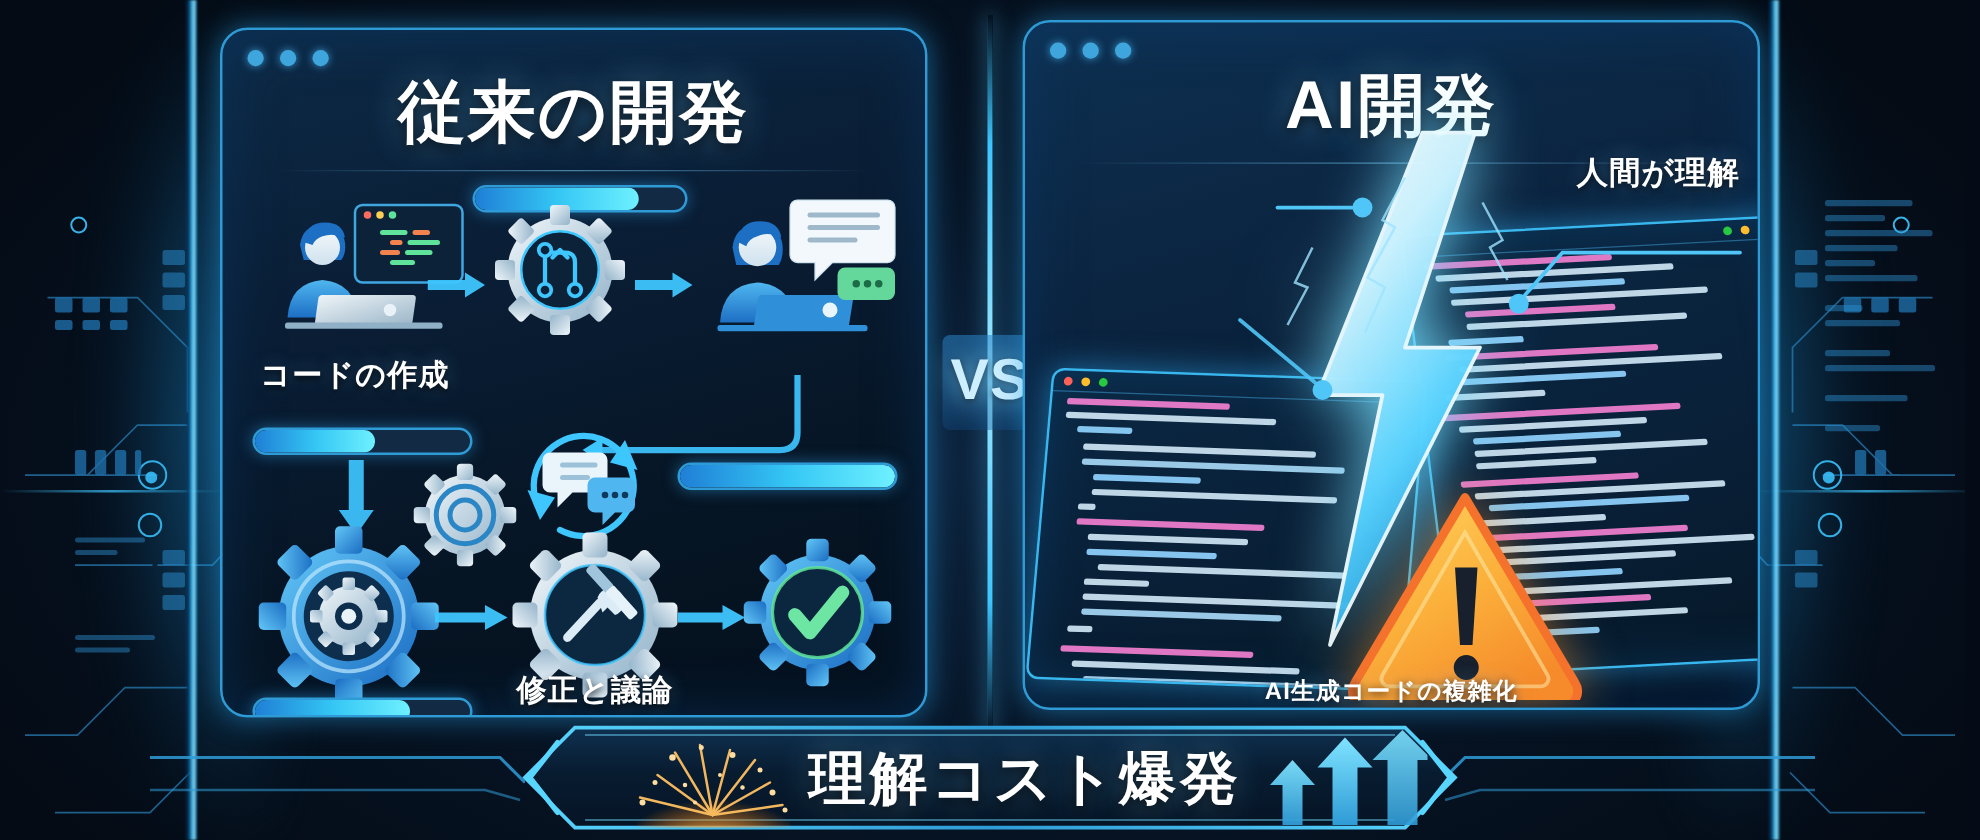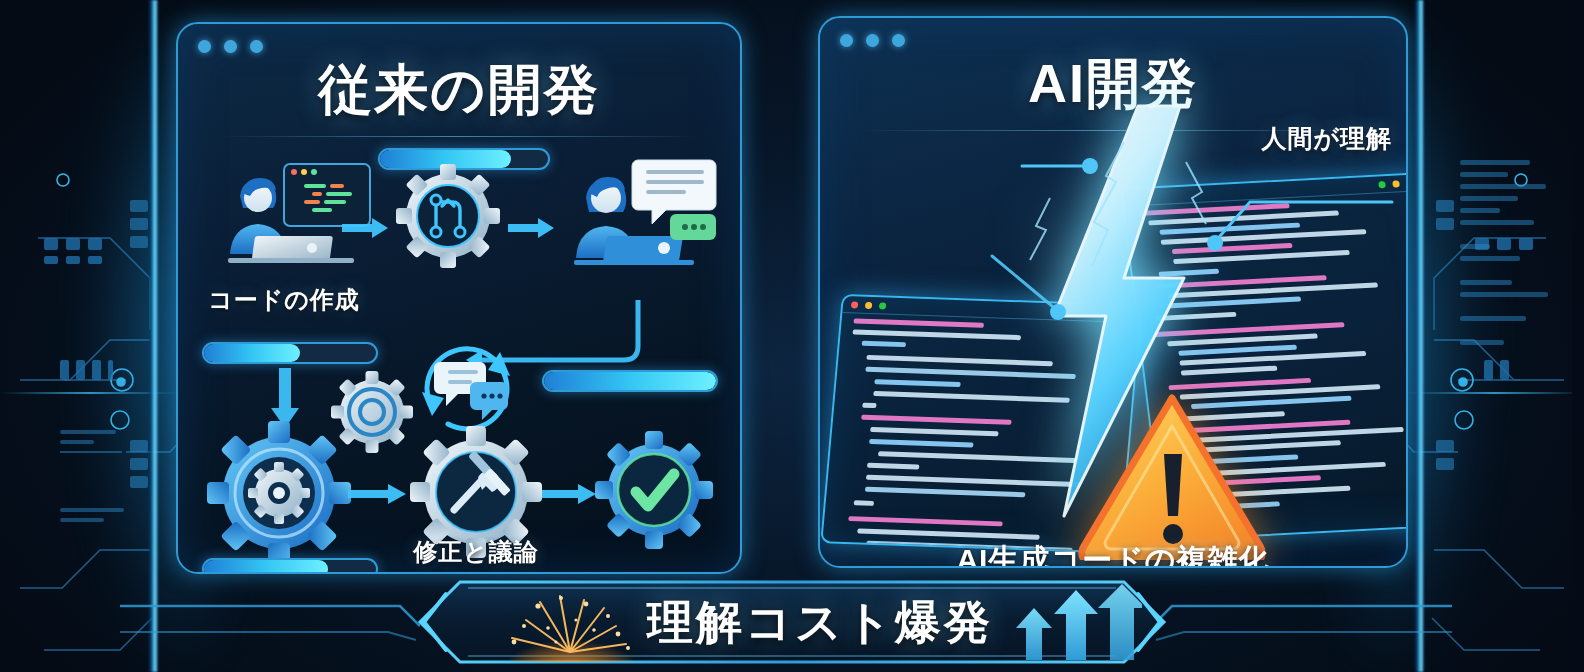--- a/index.html
+++ b/index.html
@@ -467,20 +467,25 @@
 
     <div class="pbar" style="left:24px; top:534px; width:176px;">
       <em style="width:72%"></em>
     </div>
 
     <div class="node" style="left:212px; top:512px; width:172px;">
       <div class="cap">修正と議論</div>
     </div>
   </section>
 
+  <div class="vs-wrap">
+    <div class="vs-line"></div>
+    <div class="vs-badge"></div>
+    <div class="vs-text">VS</div>
+  </div>
 
   <section class="panel panel-right">
     <div class="dots">
       <i></i>
       <i></i>
       <i></i>
     </div>
     <div class="panel-title">AI開発</div>
     <div class="title-rule"></div>
 
@@ -594,21 +599,21 @@
     </svg>
 
     <div class="anno" style="right:14px; top:104px; font-size:25px; text-align:right; line-height:1.3;">
       <div>人間が理解</div>
     </div>
     <svg style="position:absolute;right:10px;top:178px" width="190" height="70" aria-hidden="true">
       <path d="M186 6 L44 6 L14 40" stroke="#4fc6f7" stroke-width="3" fill="none" stroke-linecap="round"></path>
       <circle cx="9" cy="47" r="8" fill="#4fc6f7"></circle>
     </svg>
 
-    <div class="anno" style="left:0; width:100%; top:522px; text-align:center; font-size:30px;">
+    <div class="anno" style="left:0; width:100%; top:522px; text-align:center; font-size:19px;">
       <span>AI生成コードの複雑化</span>
     </div>
   </section>
 
   <svg class="wing l" viewBox="0 0 300 62" preserveAspectRatio="none" aria-hidden="true">
     <path d="M0 14 L20 14 L280 14 L300 34" fill="none" stroke="#2f9bd6" stroke-width="2.5" opacity=".85"></path>
     <path d="M0 40 L26 40 L268 40 L296 48" fill="none" stroke="#2f9bd6" stroke-width="2" opacity=".55"></path>
   </svg>
   <svg class="wing r" viewBox="0 0 300 62" preserveAspectRatio="none" aria-hidden="true">
     <path d="M300 14 L280 14 L20 14 L0 34" fill="none" stroke="#2f9bd6" stroke-width="2.5" opacity=".85"></path>

